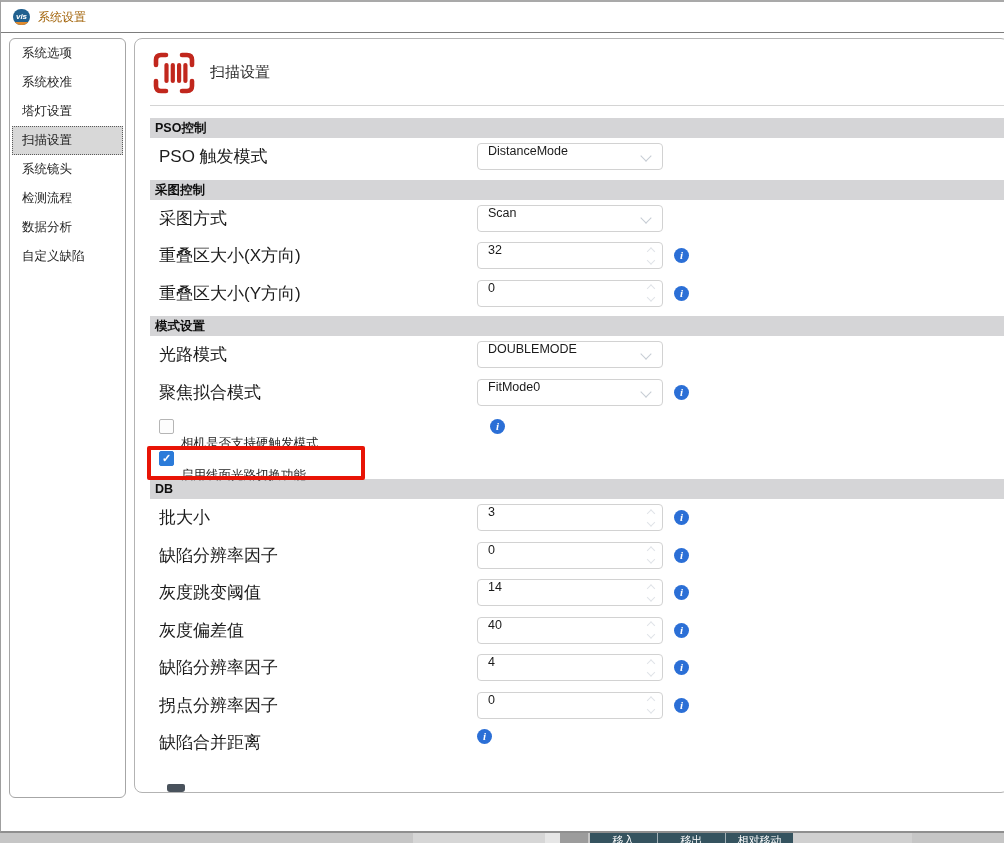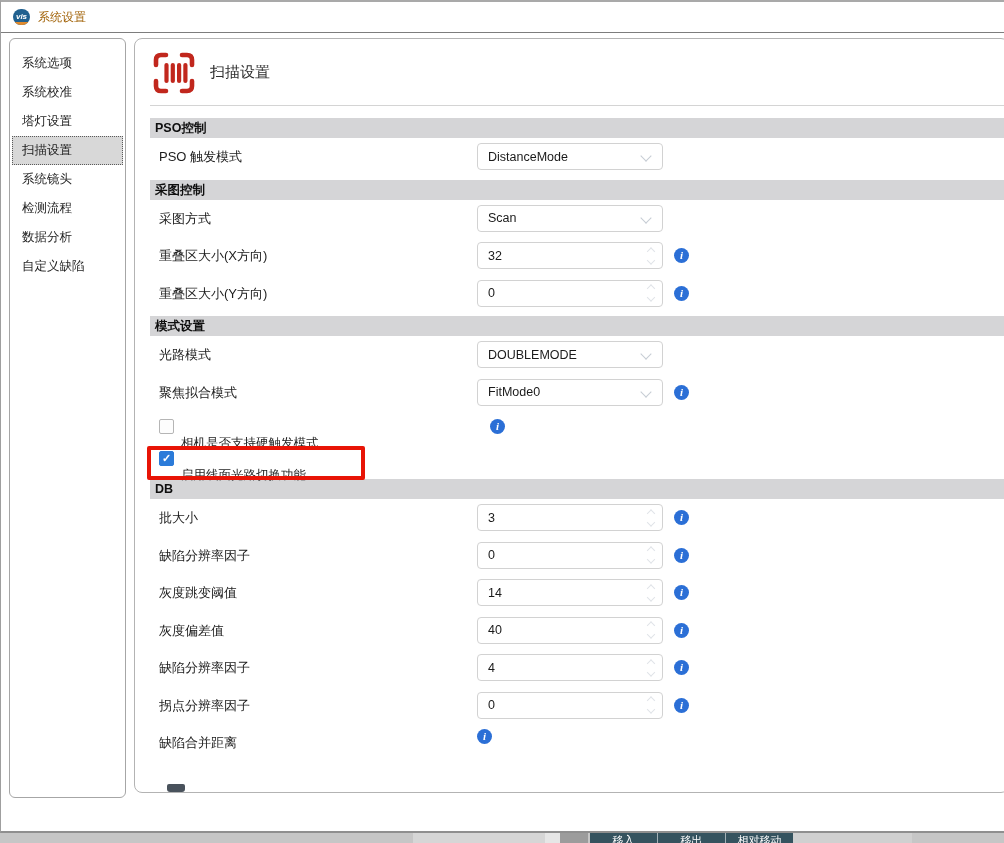--- a/index.html
+++ b/index.html
@@ -34,21 +34,21 @@
     color:#fff; font-size:8px; font-weight:bold; font-style:italic;
     display:flex; align-items:center; justify-content:center;
   }
   .app-icon::after { content:""; position:absolute; left:0; right:0; bottom:0; height:3px; background:#e08a2d; }
   .app-icon span { position:relative; top:-1px; }
   .window-title { font-size:12px; color:#a16207; }
 
   
   .sidebar {
     position:absolute; left:8px; top:36px; width:117px; height:760px;
-    background:#fff; border:1px solid #a6a6a6; border-radius:6px; padding:10px 2px;
+    background:#fff; border:1px solid #a6a6a6; border-radius:6px; padding:0 2px;
   }
   .side-item {
     height:29px; line-height:27px; padding-left:9px; font-size:12.5px; color:#1e1e1e;
     border:1px dotted transparent; cursor:default;
   }
   .side-item.selected { background:#d8d8d8; border:1px dotted #5a5a5a; }
 
   
   .panel {
     position:absolute; left:133px; top:36px; width:875px; height:755px;
@@ -58,25 +58,25 @@
   .panel-header::after { content:""; position:absolute; left:15px; right:0; bottom:0; height:1px; background:#d4d4d4; }
   .panel-title { font-size:15px; color:#2e2e2e; }
 
   .section-bar {
     height:20px; line-height:20px; margin:4px 0 0 15px; padding-left:5px;
     background:var(--barGray,#d5d5d7); font-size:12.5px; font-weight:bold; color:#0f0f0f;
   }
   .section:first-child .section-bar { margin-top:12px; }
 
   .row { position:relative; height:37.5px; }
-  .row-label { position:absolute; left:24px; top:0; line-height:37.5px; font-size:13px; color:#1c1c1c; white-space:nowrap; }
+  .row-label { position:absolute; left:24px; top:0; line-height:37.5px; font-size:17px; color:#1c1c1c; white-space:nowrap; }
   .ctl { position:absolute; left:342px; top:5.25px; display:flex; align-items:center; gap:11px; }
   .box {
     position:relative; width:186px; height:27px; background:#fff;
-    border:1px solid #d2d2d2; border-radius:4px; display:flex; align-items:center; padding-left:10px;
+    border:1px solid #d2d2d2; border-radius:4px; display:flex; align-items:flex-start; padding-left:10px;
   }
   .box .val { font-size:12.5px; color:#1a1a1a; }
   .chev { position:absolute; right:12px; top:8px; width:8px; height:8px;
     border:solid #c6ccd4; border-width:0 1.6px 1.6px 0; transform:rotate(45deg); }
   .spin { position:absolute; right:8px; top:50%; transform:translateY(-50%); display:flex; flex-direction:column; gap:3px; }
   .spin i { display:block; width:6px; height:6px; border:solid #e0e3e8; border-width:0 1.4px 1.4px 0; }
   .spin .up   { transform:rotate(-135deg); }
   .spin .down { transform:rotate(45deg); }
 
   .info {

